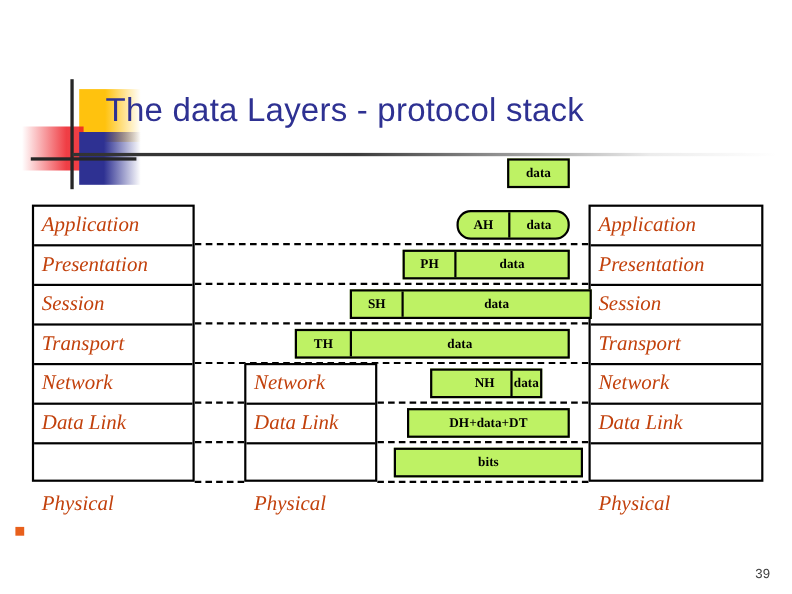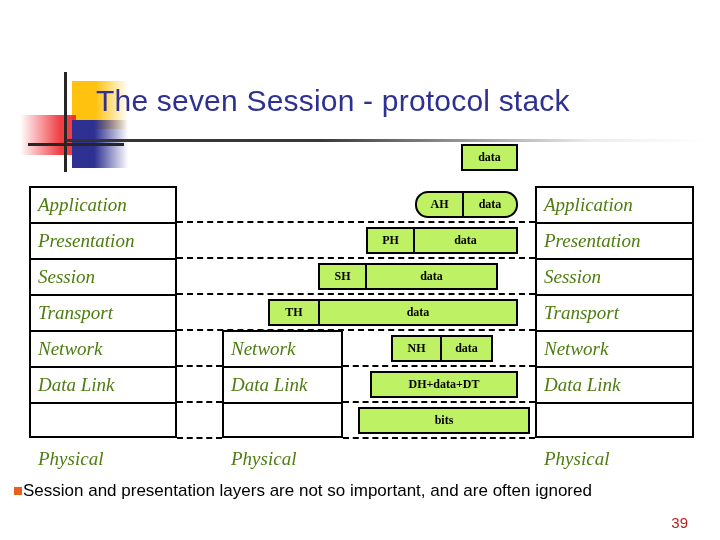--- a/index.html
+++ b/index.html
@@ -109,21 +109,21 @@
   #right-col { left: 535px; top: 186px; width: 159px; height: 252px; }
 
   .layer-cell {
     box-sizing: border-box;
     height: 36px;
     border-bottom: 2px solid #000;
     font-family: "Liberation Serif", serif;
     font-style: italic;
     font-size: 19px;
     line-height: 34px;
-    color: #4d7c0f;
+    color: #c2410c;
     padding-left: 7px;
     white-space: nowrap;
     overflow: hidden;
   }
   .layer-cell:last-child { border-bottom: none; margin-top: 38px; }
 
   
   .dash-sep {
     position: absolute;
     height: 0;
@@ -174,38 +174,38 @@
     font-size: 17px;
     line-height: 22px;
     color: #000000;
     white-space: nowrap;
     margin-left: 1px;
   }
 
   
   #page-number {
     position: absolute;
-    right: 32px;
+    right: 20px;
     top: 514px;
-    font-size: 15px;
-    color: #b91c1c;
+    font-size: 12px;
+    color: #404040;
   }
 </style>
 </head>
 <body>
 
 <div id="logo-mark">
   <div class="sq-yellow"></div>
   <div class="sq-red"></div>
   <div class="sq-blue"></div>
   <div class="line-vert"></div>
   <div class="line-horz"></div>
 </div>
 
-<div id="slide-title">The seven Session - protocol stack</div>
+<div id="slide-title">The data Layers - protocol stack</div>
 <div id="title-rule"></div>
 
 <div id="diagram">
 
   <div class="dash-sep" style="left:177px; top:221px; width:358px;"></div>
   <div class="dash-sep" style="left:177px; top:257px; width:358px;"></div>
   <div class="dash-sep" style="left:177px; top:293px; width:358px;"></div>
   <div class="dash-sep" style="left:177px; top:329px; width:358px;"></div>
   <div class="dash-sep" style="left:177px; top:365px; width:45px;"></div>
   <div class="dash-sep" style="left:343px; top:365px; width:192px;"></div>
@@ -247,43 +247,42 @@
   <div class="pdu" style="left:415px; top:191px; width:103px;border-radius:13px;">
     <div class="seg hdr" style="flex:0 0 47px;">AH</div>
     <div class="seg" style="flex:1 1 auto;">data</div>
   </div>
 
   <div class="pdu" style="left:366px; top:227px; width:152px;">
     <div class="seg hdr" style="flex:0 0 47px;">PH</div>
     <div class="seg" style="flex:1 1 auto;">data</div>
   </div>
 
-  <div class="pdu" style="left:318px; top:263px; width:180px;">
+  <div class="pdu" style="left:318px; top:263px; width:220px;">
     <div class="seg hdr" style="flex:0 0 47px;">SH</div>
     <div class="seg" style="flex:1 1 auto;">data</div>
   </div>
 
   <div class="pdu" style="left:268px; top:299px; width:250px;">
     <div class="seg hdr" style="flex:0 0 50px;">TH</div>
     <div class="seg" style="flex:1 1 auto;">data</div>
   </div>
 
   <div class="pdu" style="left:391px; top:335px; width:102px;">
-    <div class="seg hdr" style="flex:0 0 49px;">NH</div>
+    <div class="seg hdr" style="flex:0 0 49px;margin-left:24px;">NH</div>
     <div class="seg" style="flex:1 1 auto;">data</div>
   </div>
 
   <div class="pdu" style="left:370px; top:371px; width:148px;">
     <div class="seg" style="flex:1 1 auto;">DH+data+DT</div>
   </div>
 
   <div class="pdu" style="left:358px; top:407px; width:172px;">
     <div class="seg" style="flex:1 1 auto;">bits</div>
   </div>
 
 </div>
 
 <div id="bullet-row">
   <span id="bullet-square"></span>
-  <span id="bullet-text">Session and presentation layers are not so important, and are often ignored</span>
 </div>
 
 <div id="page-number">39</div>
 
 </body></html>

